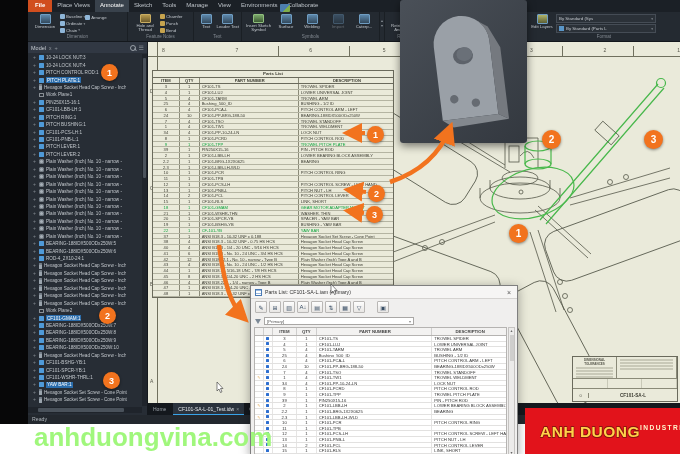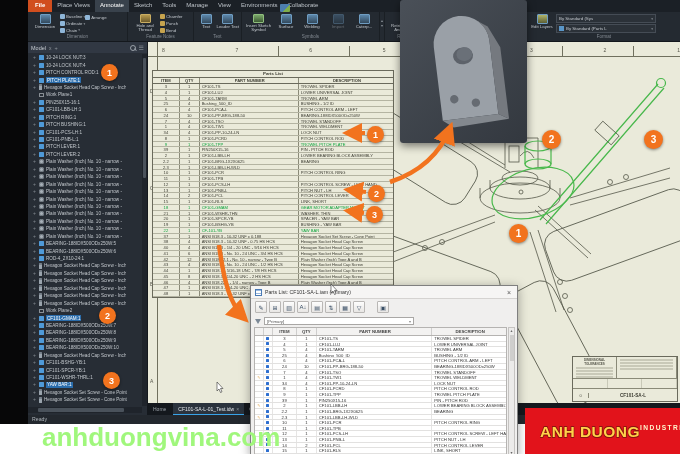--- a/index.html
+++ b/index.html
@@ -147,21 +147,21 @@
   #dlg-vscroll .up { position:absolute; top:0; left:0; right:0; }
   #dlg-vscroll .dn { position:absolute; bottom:0; left:0; right:0; }
   #dlg-vscroll .vthumb { position:absolute; top:7px; left:1px; width:3.5px; height:26px; background:#cfcecd; }
 
   
   .callout { position:absolute; border-radius:50%; background:#f2731e; color:#fff; font-weight:bold;
     display:flex; align-items:center; justify-content:center; box-shadow:0 1px 3px rgba(0,0,0,.45); z-index:40; }
   .c17 { width:17px; height:17px; font-size:9px; }
   .c19 { width:19px; height:19px; font-size:10px; }
   #arrow-layer { position:absolute; left:0; top:0; width:680px; height:454px; z-index:39; pointer-events:none; }
-  #watermark { position:absolute; left:42px; top:422px; z-index:50; font-size:26px; font-weight:bold;
+  #watermark { position:absolute; left:34px; top:422px; z-index:50; font-size:26px; font-weight:bold;
     color:#a0f77c; letter-spacing:0; white-space:nowrap; }
   #logo { position:absolute; left:525px; top:408px; width:155px; height:46px; background:#e2131b; z-index:50; display:flex; align-items:center; }
   #logo .bolt-wrap { margin-left:3px; }
   #logo .ltext { margin-left:12px; display:flex; flex-direction:row;justify-content:space-between; }
   #logo .l1 { font-size:15.5px; font-weight:bold; color:#ffd24a; line-height:15px; letter-spacing:0.5px;
     text-shadow:0.6px 0.6px 0 #8c1410, -0.6px -0.6px 0 #8c1410, 0.6px -0.6px 0 #8c1410, -0.6px 0.6px 0 #8c1410; white-space:nowrap; }
   #logo .l2 { font-size:6.6px; font-weight:bold; color:#fff6cd; letter-spacing:1.4px; white-space:nowrap; }
   .cursor { position:absolute; z-index:45; }
 </style>
 </head>

